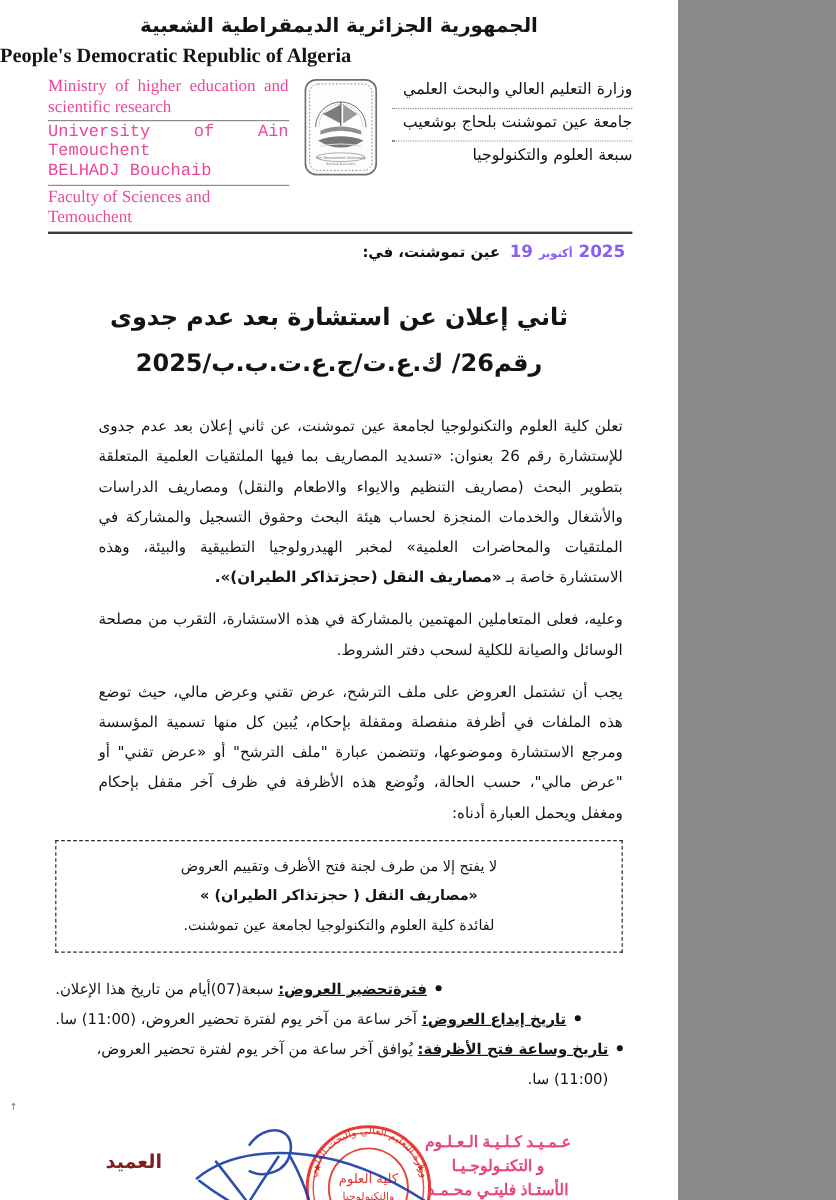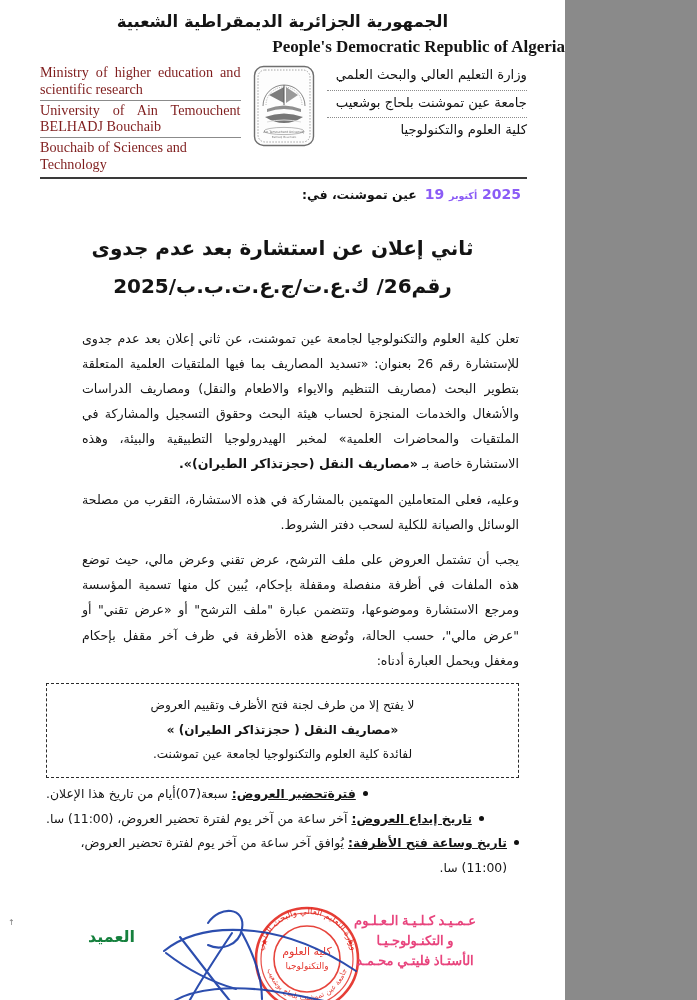--- a/index.html
+++ b/index.html
@@ -22,45 +22,45 @@
   .hdr-ar-title {
     text-align: center;
     font-family: "DejaVu Sans", sans-serif;
     font-weight: bold;
     font-size: 16.5px;
     letter-spacing: 0px;
     margin-top: 12px;
     direction: rtl;
   }
   .hdr-en-title {
-    text-align: right;
+    text-align: left;
     font-family: "Liberation Serif", serif;
     font-weight: bold;
     font-size: 17px;
     margin-top: 6px;
   }
 
   .hdr-cols {
     display: flex;
     margin-top: 6px;
     padding: 0 38px 0 40px;
     align-items: flex-start;
   }
   .hdr-left {
     width: 268px;
     font-family: "Liberation Serif", serif;
     font-size: 14.2px;
     line-height: 1.18;
-    color: #7f1d1d;
+    color: #ec4899;
   }
   .hdr-left .row {
     padding: 1px 0 2px 0;
   }
   .hdr-left .row.b1 { border-bottom: 1.6px solid #8b8b8b; }
-  .hdr-left .row.b2 { border-bottom: 1.6px solid #8b8b8b; }
+  .hdr-left .row.b2 { border-bottom: 1.6px solid #8b8b8b; font-family: Liberation Mono, monospace; }
   .hdr-left .just {
     text-align: justify;
     text-align-last: justify;
   }
 
   .hdr-logo {
     flex: 0 0 auto;
     width: 86px;
     display: flex;
     justify-content: center;
@@ -144,21 +144,21 @@
     text-align: center;
     font-family: "DejaVu Sans", sans-serif;
     font-size: 12px;
     line-height: 2.05;
   }
   .notice-box .bold { font-weight: bold; }
 
   
   .bullets {
     direction: rtl;
-    margin: 4px 46px 0 46px;
+    margin: 18px 46px 0 46px;
     font-family: "DejaVu Sans", sans-serif;
     font-size: 12.4px;
     line-height: 2.0;
   }
   .bullets .item {
     display: flex;
     align-items: baseline;
     justify-content: flex-end;
     gap: 7px;
   }
@@ -185,21 +185,21 @@
   }
   .dean-word {
     position: absolute;
     right: 430px;
     top: 42px;
     direction: rtl;
     font-family: "DejaVu Sans", sans-serif;
     font-weight: bold;
     font-size: 16px;
     letter-spacing: 1px;
-    color: #15803d;
+    color: #7f1d1d;
   }
   .sig-text {
     position: absolute;
     right: 40px;
     top: 26px;
     direction: rtl;
     text-align: center;
     font-family: Liberation Sans, sans-serif;
     font-size: 13px;
     line-height: 1.55;
@@ -263,21 +263,21 @@
 
       <div class="hdr-left">
         <div class="row b1">
           <div class="just">Ministry of higher education   and</div>
           <div>scientific research</div>
         </div>
         <div class="row b2">
           <div class="just">University    of     Ain    Temouchent</div>
           <div>BELHADJ Bouchaib</div>
         </div>
-        <div class="row">Bouchaib of Sciences and Technology</div>
+        <div class="row">Faculty of Sciences and Temouchent</div>
       </div>
 
       <div class="hdr-logo">
         <svg width="62" height="82" viewBox="0 0 62 82">
           <rect x="1.5" y="1.5" width="59" height="79" rx="9" ry="9" fill="#fdfdfd" stroke="#6f6f6f" stroke-width="1.4"></rect>
           <rect x="5" y="5" width="52" height="72" rx="7" ry="7" fill="none" stroke="#8d8d8d" stroke-width="0.8" stroke-dasharray="1.5 1.5"></rect>
           <path d="M10 41 A21 21 0 0 1 52 41" fill="none" stroke="#555" stroke-width="0.7"></path>
           <path d="M13 40 A18 18 0 0 1 49 40" fill="none" stroke="#6a6a6a" stroke-width="0.5" stroke-dasharray="1 1.3"></path>
           <path d="M16 30 L31 22 L31 38 Z" fill="#7d7d7d"></path>
           <path d="M33 22 L45 30 L33 38 Z" fill="#9a9a9a"></path>
@@ -287,21 +287,21 @@
           <path d="M14 57 Q31 53 48 57" fill="none" stroke="#dcdcdc" stroke-width="1"></path>
           <ellipse cx="31" cy="66" rx="20" ry="3.6" fill="none" stroke="#8a8a8a" stroke-width="0.6"></ellipse>
           <text x="31" y="67.5" font-size="3.1" fill="#6b6b6b" text-anchor="middle" font-family="DejaVu Sans, sans-serif">Ain Temouchent University</text>
           <text x="31" y="72.5" font-size="2.8" fill="#7d7d7d" text-anchor="middle" font-family="DejaVu Sans, sans-serif">Belhadj Bouchaib</text>
         </svg>
       </div>
 
       <div class="hdr-right">
         <div class="row b1">وزارة التعليم العالي والبحث العلمي</div>
         <div class="row b2">جامعة عين تموشنت بلحاج بوشعيب</div>
-        <div class="row">كلية العلوم والتكنولوجيا</div>
+        <div class="row">سبعة العلوم والتكنولوجيا</div>
       </div>
     </div>
 
     <div class="hdr-rule"></div>
 
     <div class="date-line">
       <span class="date-stamp">
         <span>2025</span>
         <span class="mon">أكتوبر</span>
         <span>19</span>

